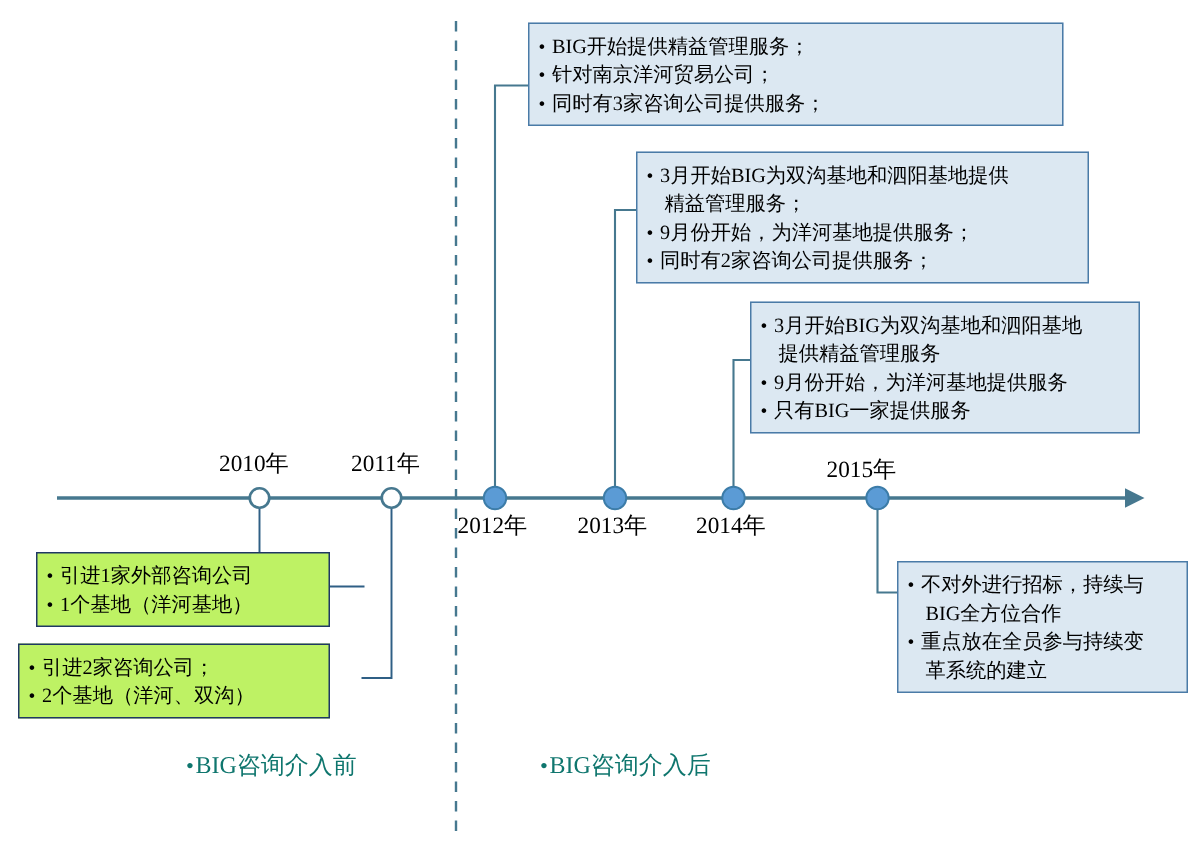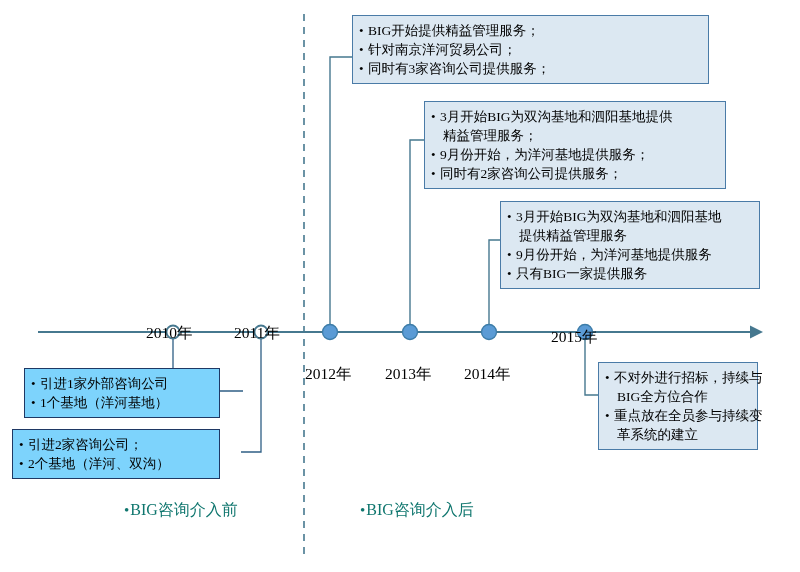--- a/index.html
+++ b/index.html
@@ -28,21 +28,21 @@
     box-sizing: border-box;
     background: #dce8f2;
     border: 1px solid #4a7ba7;
     padding: 5px 7px 5px 6px;
     font-size: 13.5px;
     line-height: 19px;
     color: #000000;
     white-space: nowrap;
   }
   .callout.plain {
-    background: #7dd3fc;
+    background: #bef264;
     border: 1px solid #1f3864;
   }
   .callout .li {
     position: relative;
     padding-left: 9px;
   }
   .callout .li::before {
     content: "\2022";
     position: absolute;
     left: 0;
@@ -53,21 +53,20 @@
     padding-left: 12px;
   }
   .callout .li.cont::before {
     content: "";
   }
   .year-label {
     position: absolute;
     font-size: 15.5px;
     color: #000000;
     white-space: nowrap;
-    margin-top: 24px;
   }
   .footer-label {
     position: absolute;
     font-size: 16px;
     color: #0f766e;
     white-space: nowrap;
   }
   .footer-label::before {
     content: "\2022";
     margin-right: 1px;
@@ -130,21 +129,21 @@
     <div class="li">同时有2家咨询公司提供服务；</div>
   </div>
 
   <div class="callout" style="left:500px; top:201px; width:260px;">
     <div class="li">3月开始BIG为双沟基地和泗阳基地</div>
     <div class="li cont">提供精益管理服务</div>
     <div class="li">9月份开始，为洋河基地提供服务</div>
     <div class="li">只有BIG一家提供服务</div>
   </div>
 
-  <div class="callout" style="left:598px; top:362px; width:160px;">
+  <div class="callout" style="left:598px; top:374px; width:194px;">
     <div class="li">不对外进行招标，持续与</div>
     <div class="li cont">BIG全方位合作</div>
     <div class="li">重点放在全员参与持续变</div>
     <div class="li cont">革系统的建立</div>
   </div>
 
   <div class="callout plain" style="left:24px; top:368px; width:196px;">
     <div class="li">引进1家外部咨询公司</div>
     <div class="li">1个基地（洋河基地）</div>
   </div>

